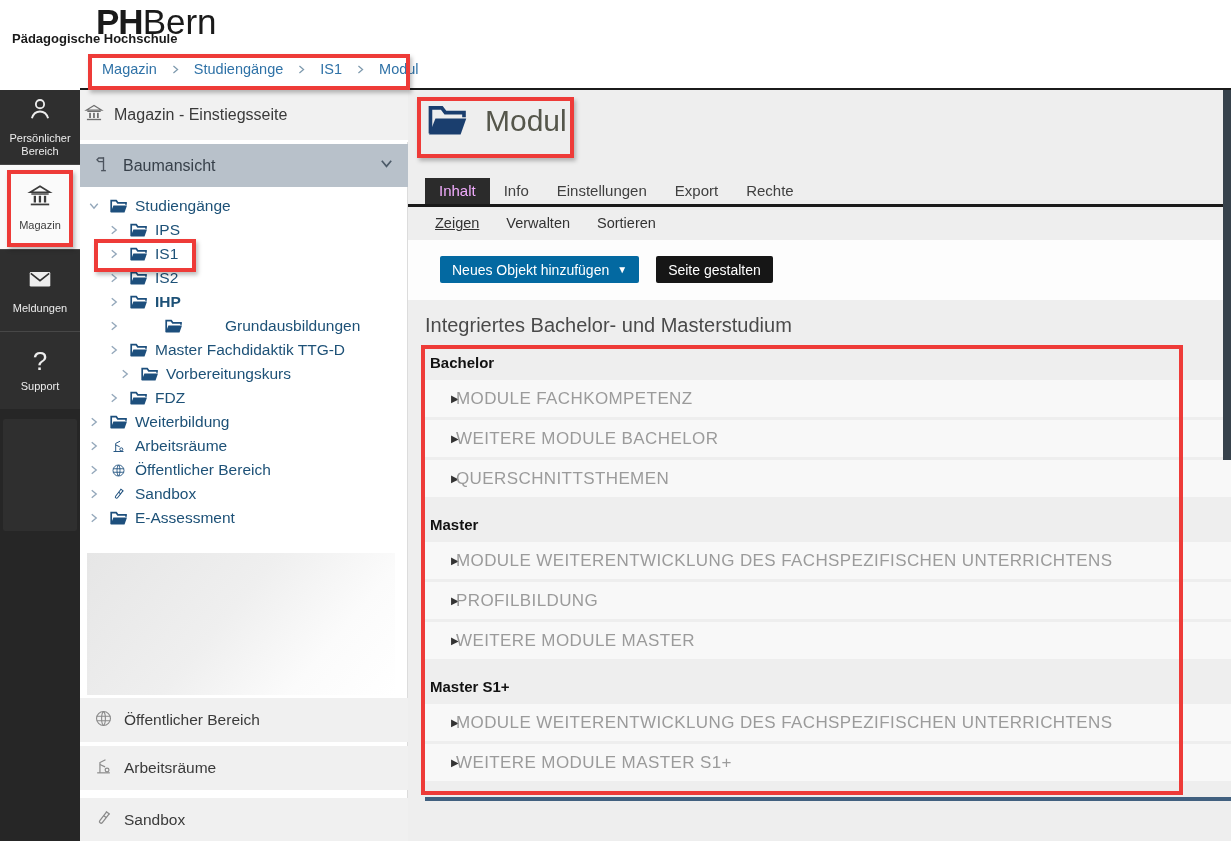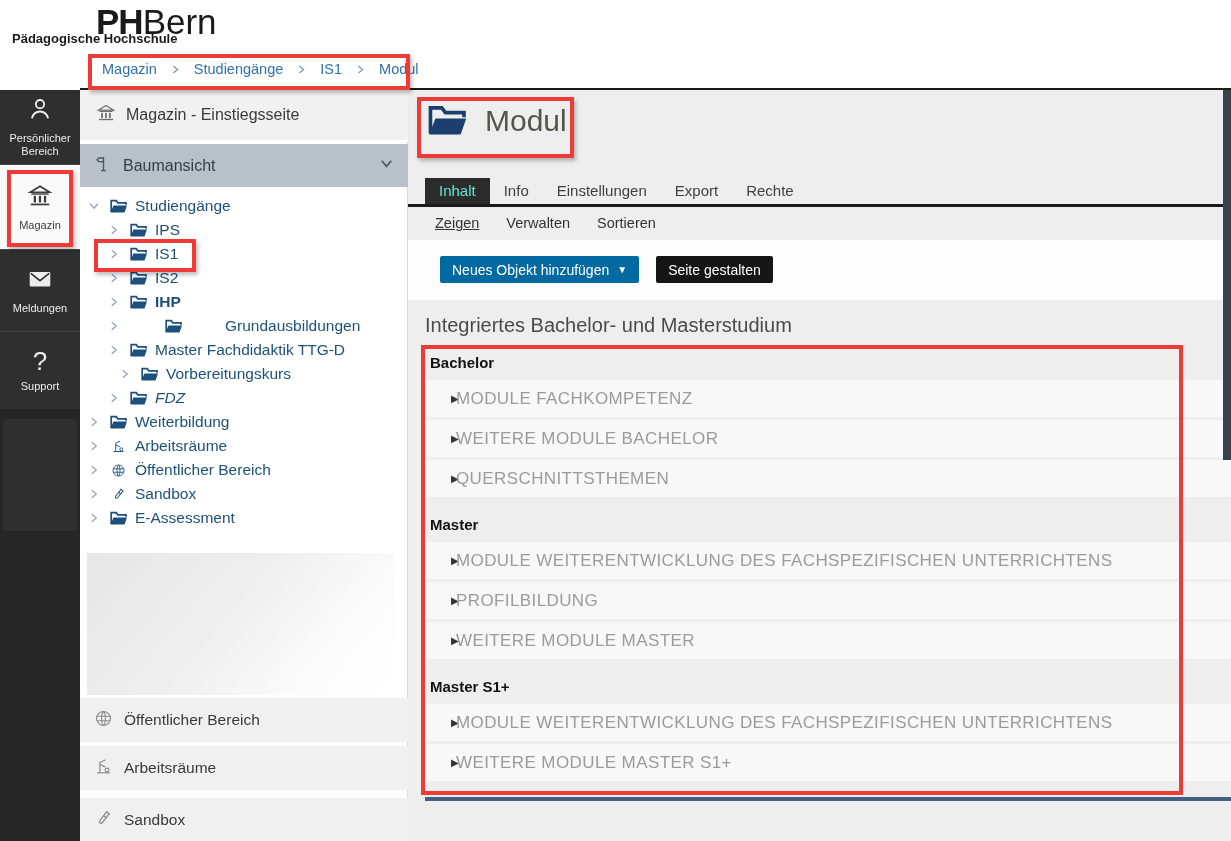--- a/index.html
+++ b/index.html
@@ -32,21 +32,21 @@
   .rail-item .qmark { font-size:26px; font-weight:400; line-height:24px; }
   .rail-item.active { background:#fafafa; color:#3c3c3c; }
   #rail-rest { left:0; top:409px; width:80px; height:432px; background:#262626; }
   #rail-rest-inner { left:3px; top:10px; width:74px; height:112px; background:#2f2f2f; border-radius:2px; }
 
   
   #panel { left:80px; top:90px; width:328px; height:751px; background:#fff;
     border-right:1px solid #dcdcdc; }
   #panel-entry { left:0; top:0; width:328px; height:52px; background:#f1f1f1;
     border-bottom:2px solid #fff; display:flex; align-items:center; gap:10px;
-    padding-left:16px; font-size:16px; color:#3a3a3a; cursor:pointer; }
+    padding-left:4px; font-size:16px; color:#3a3a3a; cursor:pointer; }
   #panel-entry svg { width:20px; height:20px; color:#6e6e6e; }
   #panel-treeheader { left:0; top:54px; width:328px; height:43px; background:#b8c1ca;
     display:flex; align-items:center; gap:10px; padding-left:14px; font-size:16px;
     color:#37404a; cursor:pointer; }
   #panel-treeheader .sign-icon svg { width:19px; height:19px; color:#4c545e; }
   #panel-treeheader .hdr-chev { margin-left:auto; margin-right:14px; }
   #panel-treeheader .hdr-chev svg { width:15px; height:15px; stroke:#4c5a68; }
 
   #tree { left:0; top:104px; width:328px; }
   .tree-item { height:24px; display:flex; align-items:center; font-size:15.5px;
@@ -66,21 +66,21 @@
   #psec-0 { top:608px; } #psec-1 { top:656px; } #psec-2 { top:708px; height:44px; }
 
   
   #main { left:408px; top:90px; width:823px; height:751px; background:#eeeeee; }
   #title-row { left:17px; top:14px; display:flex; align-items:center; gap:16px; }
   #title-row .folder-big svg { width:44px; height:34px; display:block; }
   #page-title { font-size:30px; color:#55564b; }
 
   #tabs { left:17px; top:88px; display:flex; height:26px; }
   .tab { padding:4px 14px; font-size:15px; color:#404040; cursor:pointer; }
-  .tab.active { background:#2b2b2b; color:#5eead4; }
+  .tab.active { background:#2b2b2b; color:#f0abfc; }
   #tab-underline { left:0; top:114px; width:823px; height:3px; background:#1a1a1a; }
 
   #subtabs { left:27px; top:125px; display:flex; gap:27px; font-size:14.5px; color:#333; }
   .subtab { cursor:pointer; }
   .subtab.active { text-decoration:underline; }
 
   #white-band { left:0; top:150px; width:823px; height:60px; background:#fdfdfd; }
   #btn-row { left:32px; top:166px; display:flex; gap:17px; }
   .btn { height:27px; display:flex; align-items:center; font-size:14px; color:#fff;
     padding:0 12px; border-radius:2px; cursor:pointer; border:none; }
@@ -305,21 +305,21 @@
           </svg>
         </span>
         <span class="ticon" style="color:#1d4f7d">
           <svg viewBox="0 0 17 15">
             <path fill="none" stroke="currentColor" stroke-width="1.7" d="M1.2 13V1.7h5l1.6 2.1H16v2"></path>
             <path fill="currentColor" d="M3.4 6.4H17l-2.5 7.1H.6z"></path>
           </svg>
         </span>
         <span>Vorbereitungskurs</span>
       </div>
-      <div class="tree-item" style="padding-left: 28px; font-style: italic;">
+      <div class="tree-item" style="padding-left: 28px;">
         <span class="chev">
           <svg viewBox="0 0 16 16" fill="none" stroke="currentColor" stroke-width="1.8">
             <path d="M5 3l6 5-6 5"></path>
           </svg>
         </span>
         <span class="ticon" style="color:#1d4f7d">
           <svg viewBox="0 0 17 15">
             <path fill="none" stroke="currentColor" stroke-width="1.7" d="M1.2 13V1.7h5l1.6 2.1H16v2"></path>
             <path fill="currentColor" d="M3.4 6.4H17l-2.5 7.1H.6z"></path>
           </svg>

